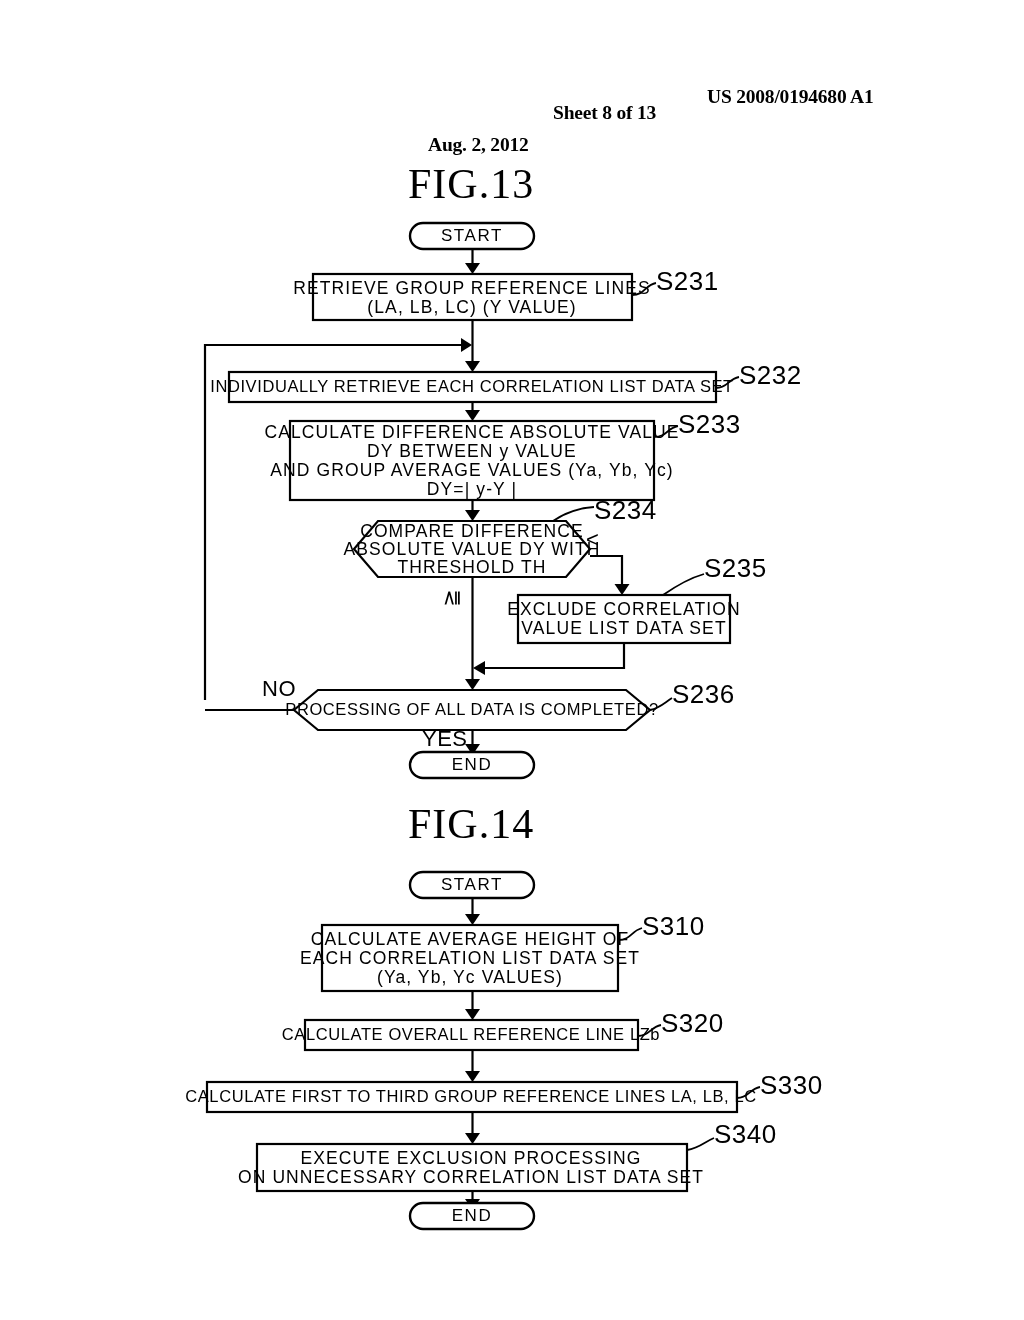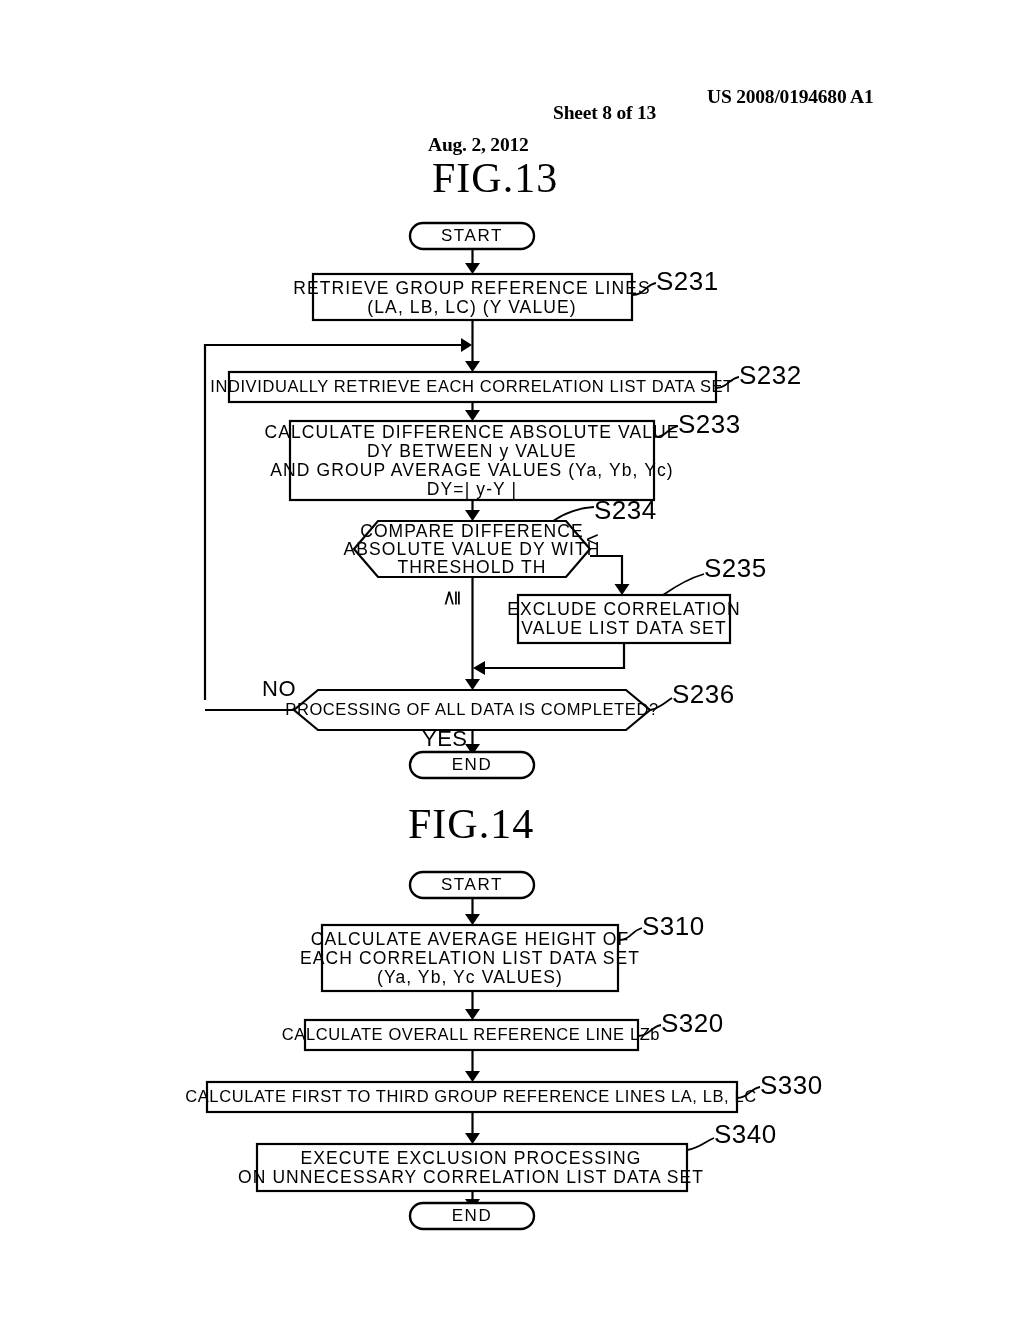--- a/index.html
+++ b/index.html
@@ -36,21 +36,21 @@
   #page-header .hdr-number { position: absolute; left: 707px; top: 0; }
 
   
   .fig-title {
     position: absolute;
     font-family: "Liberation Serif", serif;
     font-size: 42px;
     letter-spacing: 1px;
     white-space: nowrap;
   }
-  #fig13-title { left: 408px; top: 154px; margin-left: 24px; }
+  #fig13-title { left: 408px; top: 160px; }
   #fig14-title { left: 408px; top: 800px; }
 
   
   .diagram {
     position: absolute;
     left: 0;
     top: 0;
     width: 1024px;
     height: 1320px;
     pointer-events: none;

